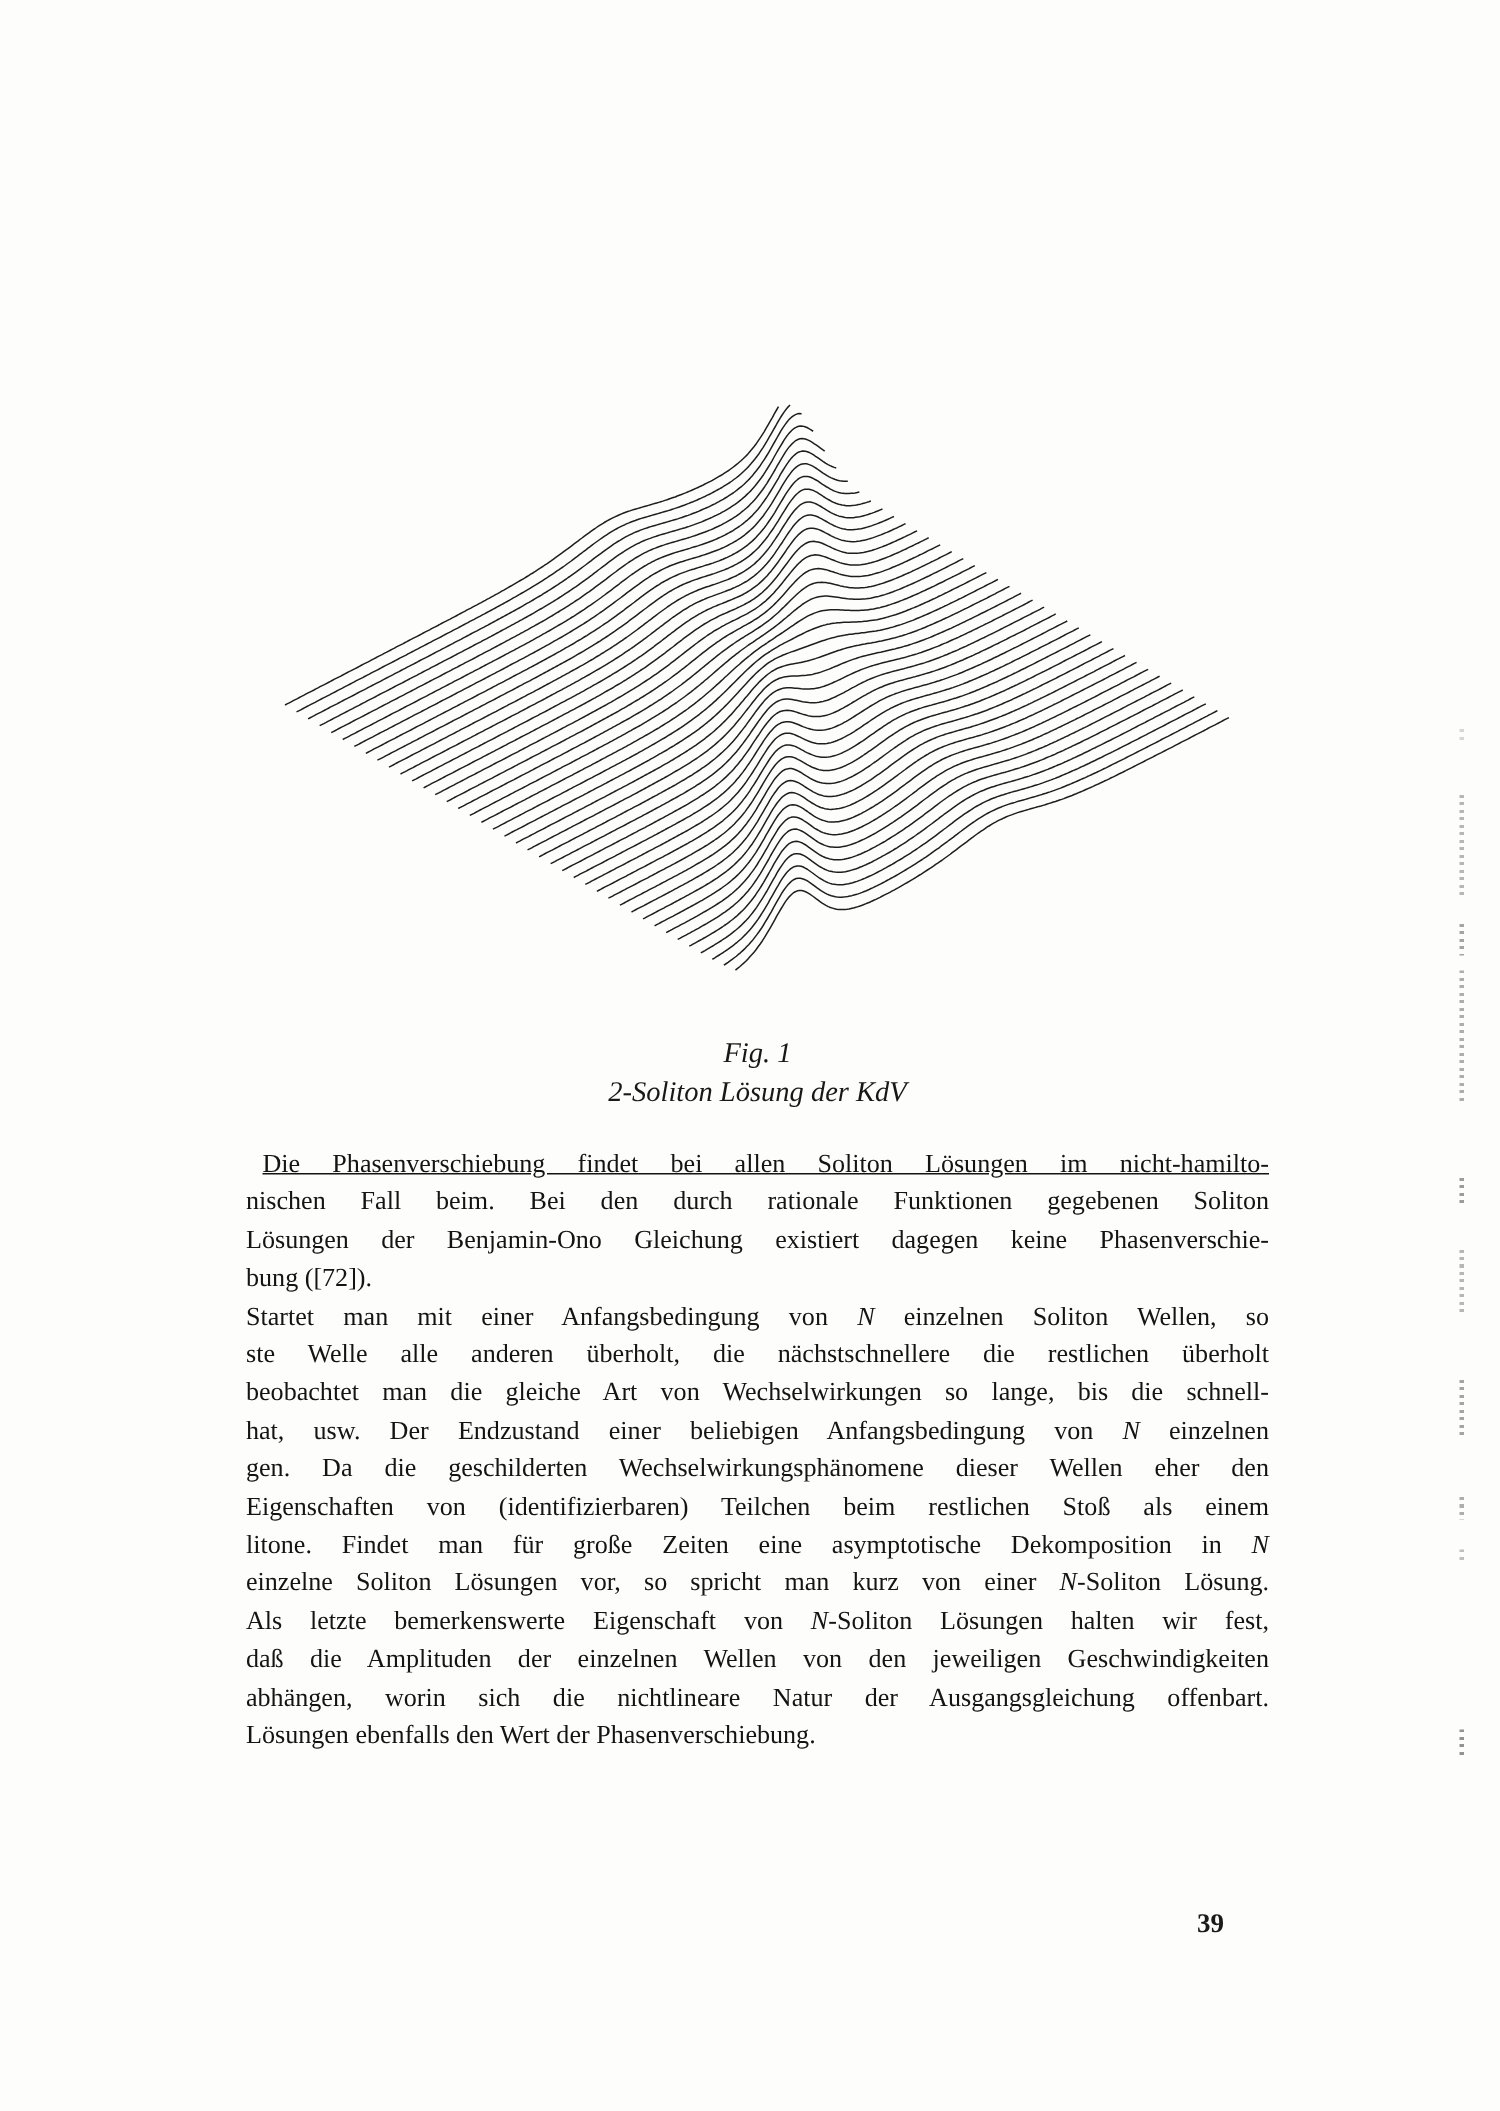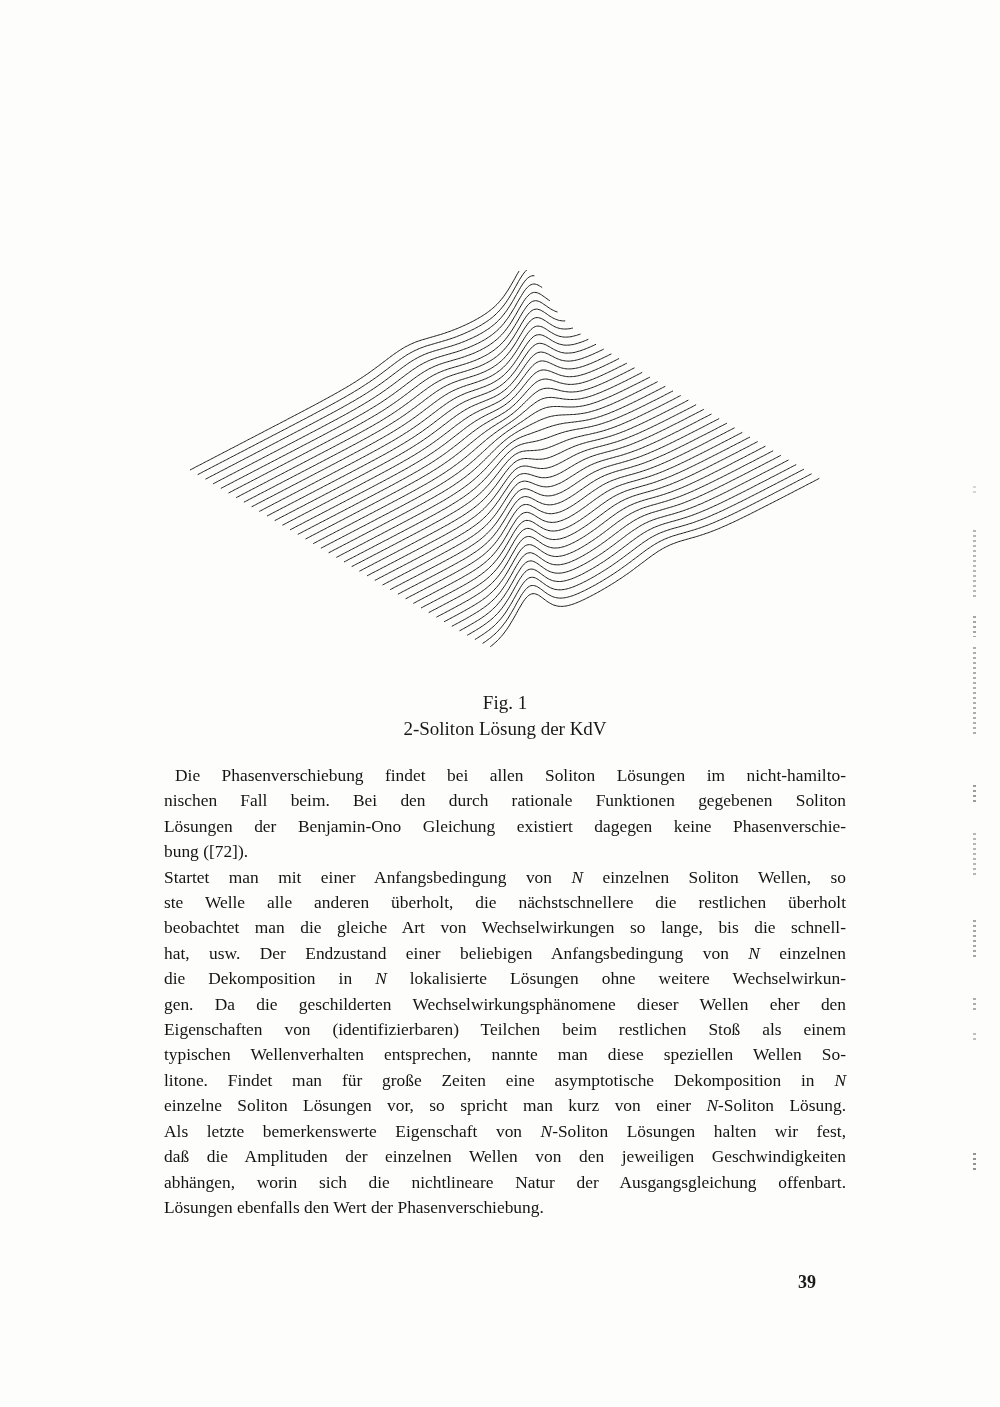--- a/index.html
+++ b/index.html
@@ -5,29 +5,29 @@
   html,body{margin:0;padding:0;background:#fdfdfb;}
   .page{
     position:relative;width:1000px;height:1407px;margin:0 auto;
     background:#fdfdfb;color:#161616;
     font-family:"Liberation Serif", serif;
     overflow:hidden;
   }
   .waterfall{position:absolute;left:180px;top:260px;}
   .caption{
     position:absolute;left:164px;top:690px;width:682px;
-    text-align:center;font-size:19px;line-height:26px;color:#181818;
+    text-align:center;font-size:19px;line-height:26px;color:#181818;font-style:italic;
   }
   .text-block{
     position:absolute;left:164px;top:763px;width:682px;
     font-size:17.4px;line-height:25.4px;color:#141414;
   }
   .tline{text-align:justify;text-align-last:justify;-moz-text-align-last:justify;}
   .tline.last{text-align-last:left;-moz-text-align-last:left;}
-  .tline.indent{text-indent:11px;}
+  .tline.indent{text-indent:11px;text-decoration:underline;}
   .tline i{font-style:italic;}
   .page-number{
     position:absolute;left:164px;top:1272px;width:652px;
     text-align:right;font-size:18px;font-weight:bold;color:#1a1a1a;
   }
   .artifact{
     position:absolute;left:973px;width:3px;
     background:repeating-linear-gradient(to bottom, rgba(45,45,45,.85) 0 2px, transparent 2px 5px);
   }
 </style>
@@ -86,24 +86,22 @@
 
   <div class="text-block">
       <div class="tline indent">Die Phasenverschiebung findet bei allen Soliton Lösungen im nicht-hamilto-</div>
       <div class="tline">nischen Fall beim.  Bei den durch rationale Funktionen gegebenen Soliton</div>
       <div class="tline">Lösungen der Benjamin-Ono Gleichung existiert dagegen keine Phasenverschie-</div>
       <div class="tline last">bung ([72]).</div>
       <div class="tline">Startet man mit einer Anfangsbedingung von <i>N</i> einzelnen Soliton Wellen, so</div>
       <div class="tline">ste Welle alle anderen überholt, die nächstschnellere die restlichen überholt</div>
       <div class="tline">beobachtet man die gleiche Art von Wechselwirkungen so lange, bis die schnell-</div>
       <div class="tline">hat, usw. Der Endzustand einer beliebigen Anfangsbedingung von <i>N</i> einzelnen</div>
-      <div class="tline">die Dekomposition in <i>N</i> lokalisierte Lösungen ohne weitere Wechselwirkun-</div>
       <div class="tline">gen. Da die geschilderten Wechselwirkungsphänomene dieser Wellen eher den</div>
       <div class="tline">Eigenschaften von (identifizierbaren) Teilchen beim restlichen Stoß als einem</div>
-      <div class="tline">typischen Wellenverhalten entsprechen, nannte man diese speziellen Wellen So-</div>
       <div class="tline">litone. Findet man für große Zeiten eine asymptotische Dekomposition in <i>N</i></div>
       <div class="tline">einzelne Soliton Lösungen vor, so spricht man kurz von einer <i>N</i>-Soliton Lösung.</div>
       <div class="tline">Als letzte bemerkenswerte Eigenschaft von <i>N</i>-Soliton Lösungen halten wir fest,</div>
       <div class="tline">daß die Amplituden der einzelnen Wellen von den jeweiligen Geschwindigkeiten</div>
       <div class="tline">abhängen, worin sich die nichtlineare Natur der Ausgangsgleichung offenbart.</div>
       <div class="tline last">Lösungen ebenfalls den Wert der Phasenverschiebung.</div>
     </div>
 
   <div id="artifacts">
       <div class="artifact" style="top: 486px; height: 10px; opacity: 0.22;"></div>

